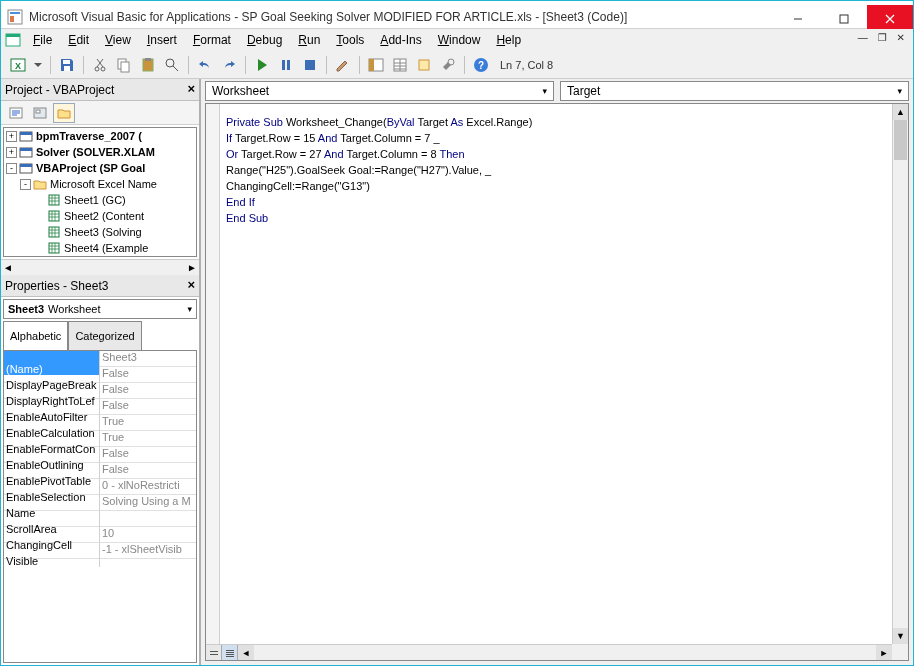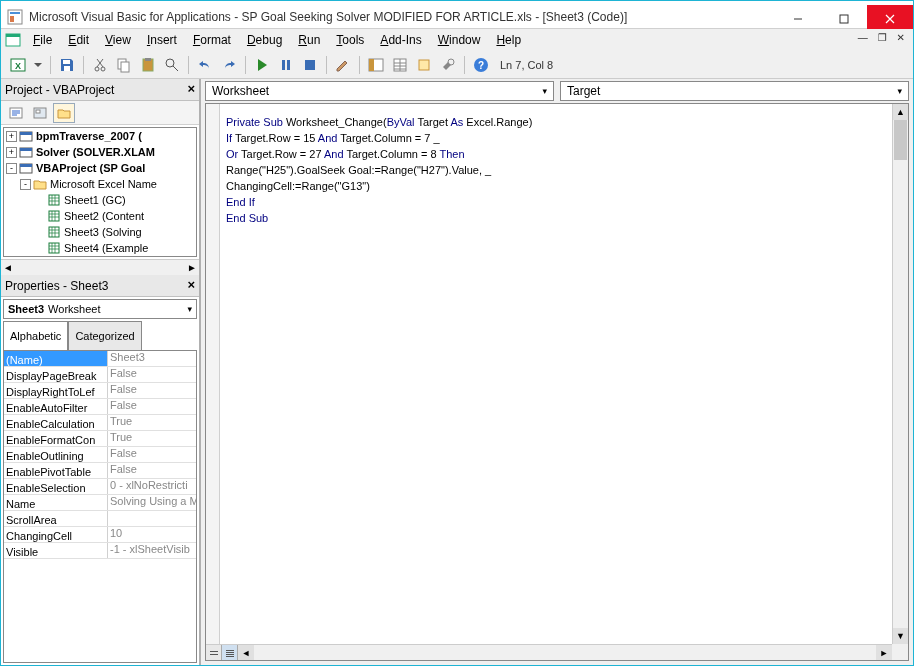--- a/index.html
+++ b/index.html
@@ -45,21 +45,21 @@
 
 .properties-pane { flex: 1; display: flex; flex-direction: column; overflow: hidden; }
 .prop-combo { margin: 2px; height: 20px; border: 1px solid #888; display: flex; align-items: center; padding: 0 4px; font-size: 11px; background: #fff; }
 .prop-combo b { font-weight: bold; margin-right: 4px; }
 .prop-combo-arrow { margin-left: auto; font-size: 9px; }
 .prop-tabs { display: flex; margin: 0 2px; font-size: 11px; }
 .prop-tab { border: 1px solid #888; border-bottom: none; padding: 8px 6px; background: #e8e8e8; }
 .prop-tab.active { background: #fff; }
 .prop-grid { flex: 1; margin: 0 2px 2px 2px; border: 1px solid #888; overflow: auto; background: #fff; font-size: 11px; }
 .prop-row { display: flex; height: 16px; border-bottom: 1px solid #e0e0e0; }
-.prop-name { width: 104px; border-right: 1px solid #d0d0d0; padding: 3px 2px; overflow: hidden; white-space: nowrap; }
+.prop-name { width: 96px; border-right: 1px solid #d0d0d0; padding: 12px 2px; overflow: hidden; white-space: nowrap; }
 .prop-val { flex: 1; padding: 0 2px; color: #888; overflow: hidden; white-space: nowrap; }
 .prop-row.sel .prop-name { background: #3399ff; color: #fff; }
 
 .right-col { flex: 1; display: flex; flex-direction: column; background: #f0f0f0; }
 .code-header { height: 24px; display: flex; gap: 6px; padding: 2px 4px; }
 .code-combo { flex: 1; border: 1px solid #888; background: #fff; display: flex; align-items: center; padding: 0 6px; font-size: 12px; }
 .code-combo-arrow { margin-left: auto; font-size: 9px; }
 .code-wrap { flex: 1; display: flex; margin: 0 4px 4px 4px; border: 1px solid #888; background: #fff; position: relative; }
 .code-margin { width: 14px; background: #f4f4f4; border-right: 1px solid #d0d0d0; }
 .code-area { flex: 1; padding: 10px 6px; font-family: Consolas, "Courier New", monospace; font-size: 11px; line-height: 16px; white-space: pre; overflow: auto; }

